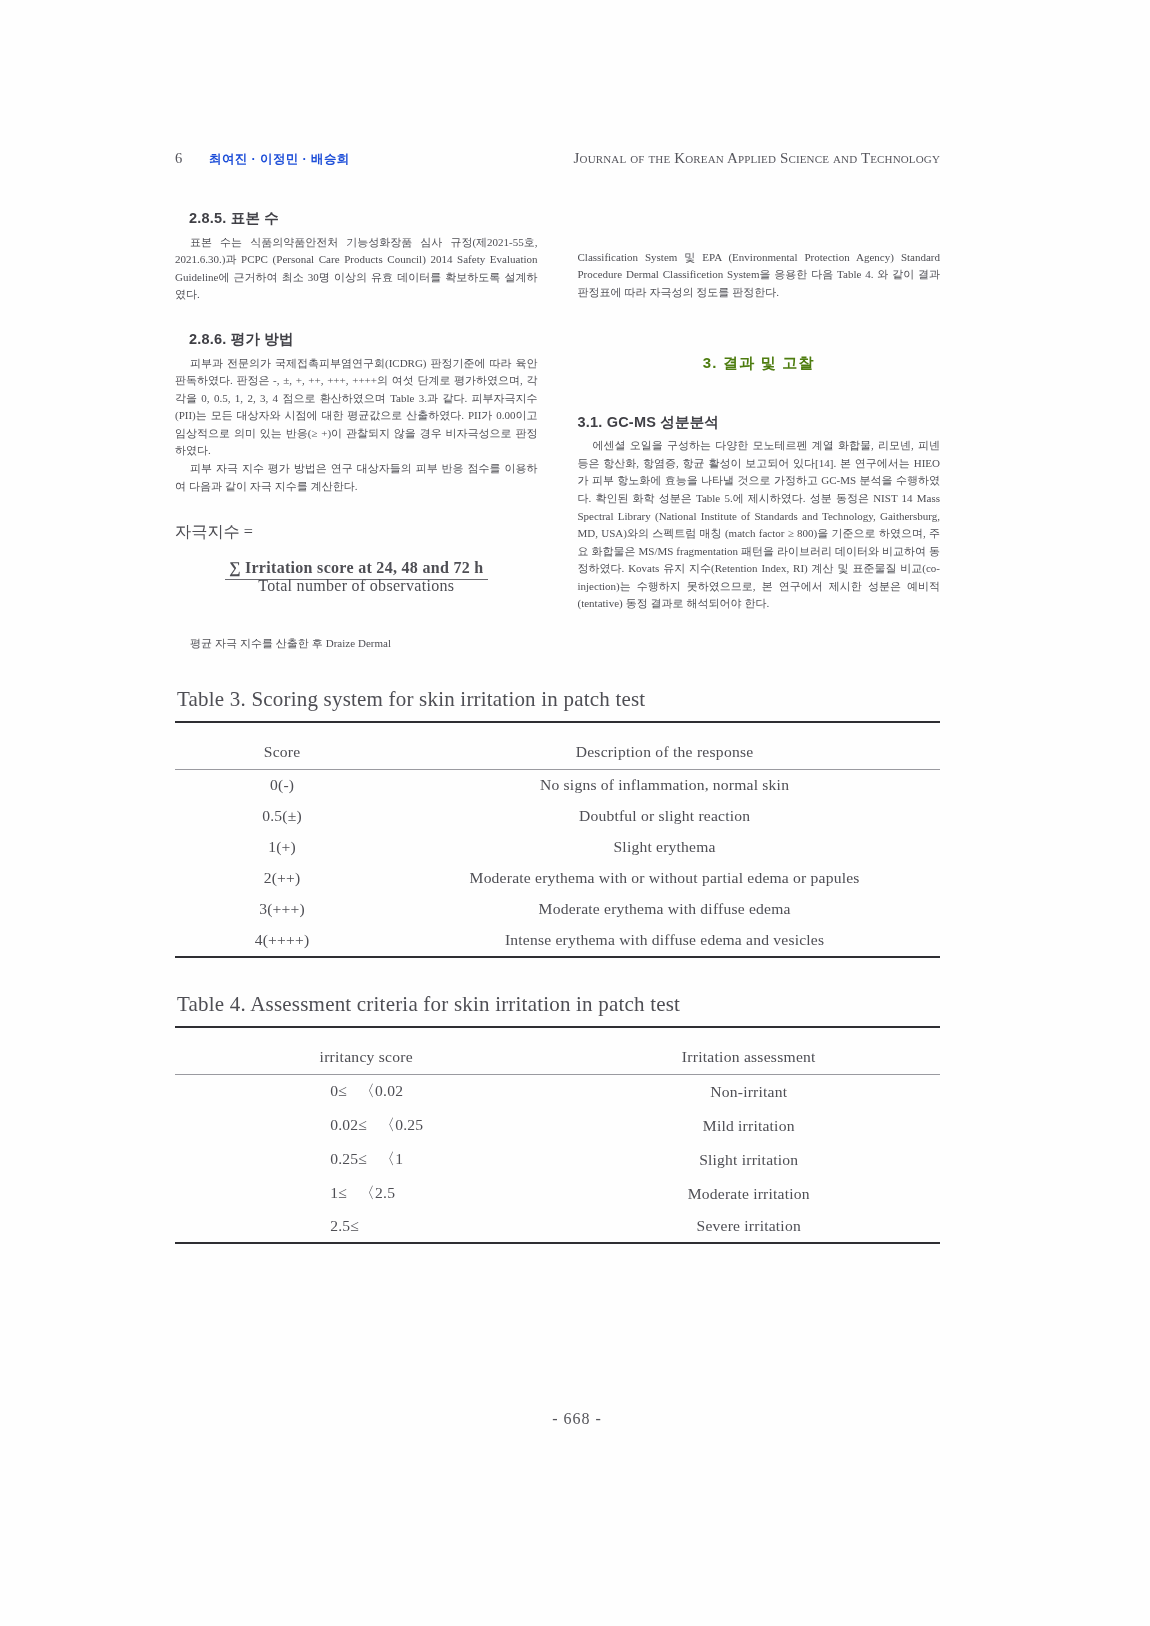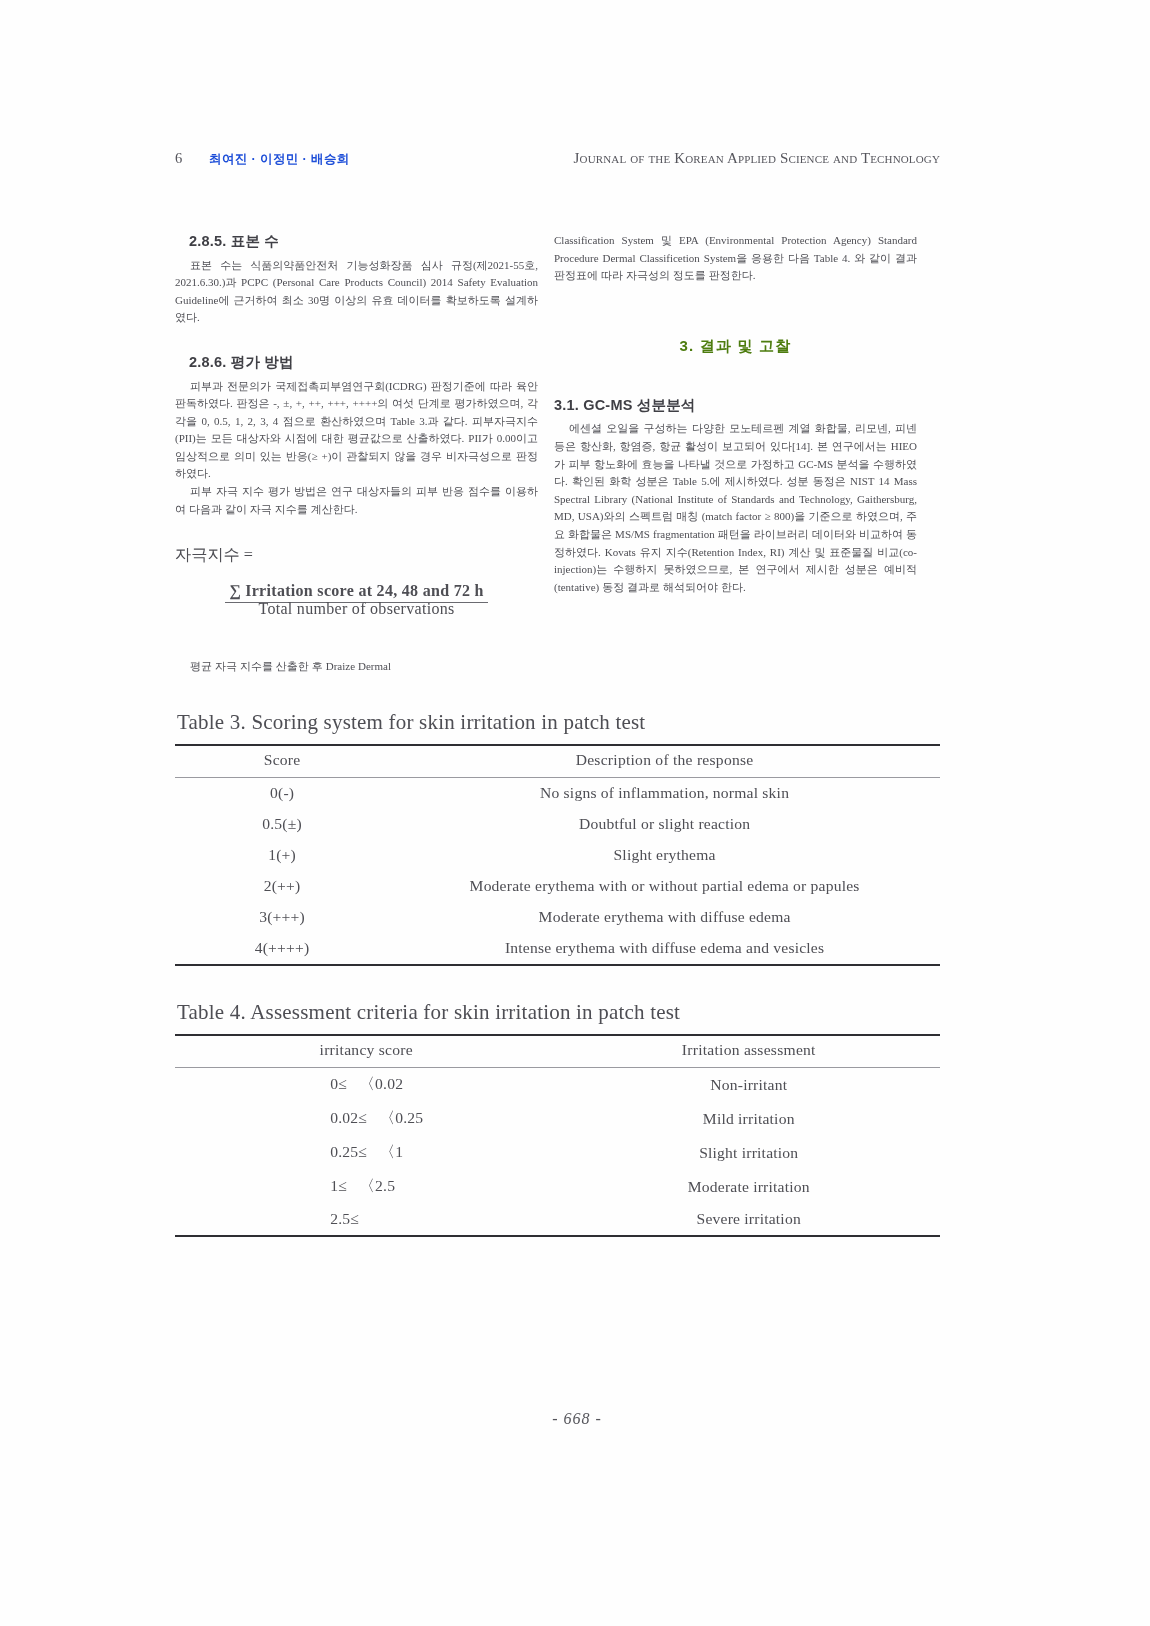--- a/index.html
+++ b/index.html
@@ -50,22 +50,23 @@
     margin-left: auto;
     font-size: 15px;
     font-variant: small-caps;
     letter-spacing: 0.15px;
     color: #55555c;
   }
 
   
   .columns {
     display: flex;
-    gap: 16px;
-    margin-top: 56px;
+    gap: 40px;
+    margin-top: 33px;
+    align-items: center;
   }
   .col {
     width: 363px;
   }
 
   h3.sec {
     font-family: "Liberation Sans", "DejaVu Sans", sans-serif;
     font-size: 14.5px;
     font-weight: bold;
     color: #3f3f45;
@@ -141,21 +142,21 @@
     letter-spacing: 0.2px;
   }
   table.data {
     width: 100%;
     border-collapse: collapse;
     font-size: 15.6px;
     color: #4e4e54;
   }
   table.data thead th {
     font-weight: normal;
-    padding: 5px 0 8px 0;
+    padding: 20px 0 8px 0;
     letter-spacing: 0.25px;
   }
   table.data tbody td {
     padding: 6.5px 0;
     text-align: center;
     letter-spacing: 0.2px;
   }
   .rule-top {
     border-top: 2.6px solid #2e2e33;
     border-bottom: 1.1px solid #9a9aa0;
@@ -178,21 +179,20 @@
   
   .footer {
     position: absolute;
     left: 4px;
     right: 0;
     top: 1410px;
     text-align: center;
     font-size: 16px;
     color: #55555b;
     letter-spacing: 1px;
-    font-style: italic;
   }
 </style>
 </head>
 <body>
 
 <div class="page">
 
   <div class="content">
 
     <div class="runhead">

